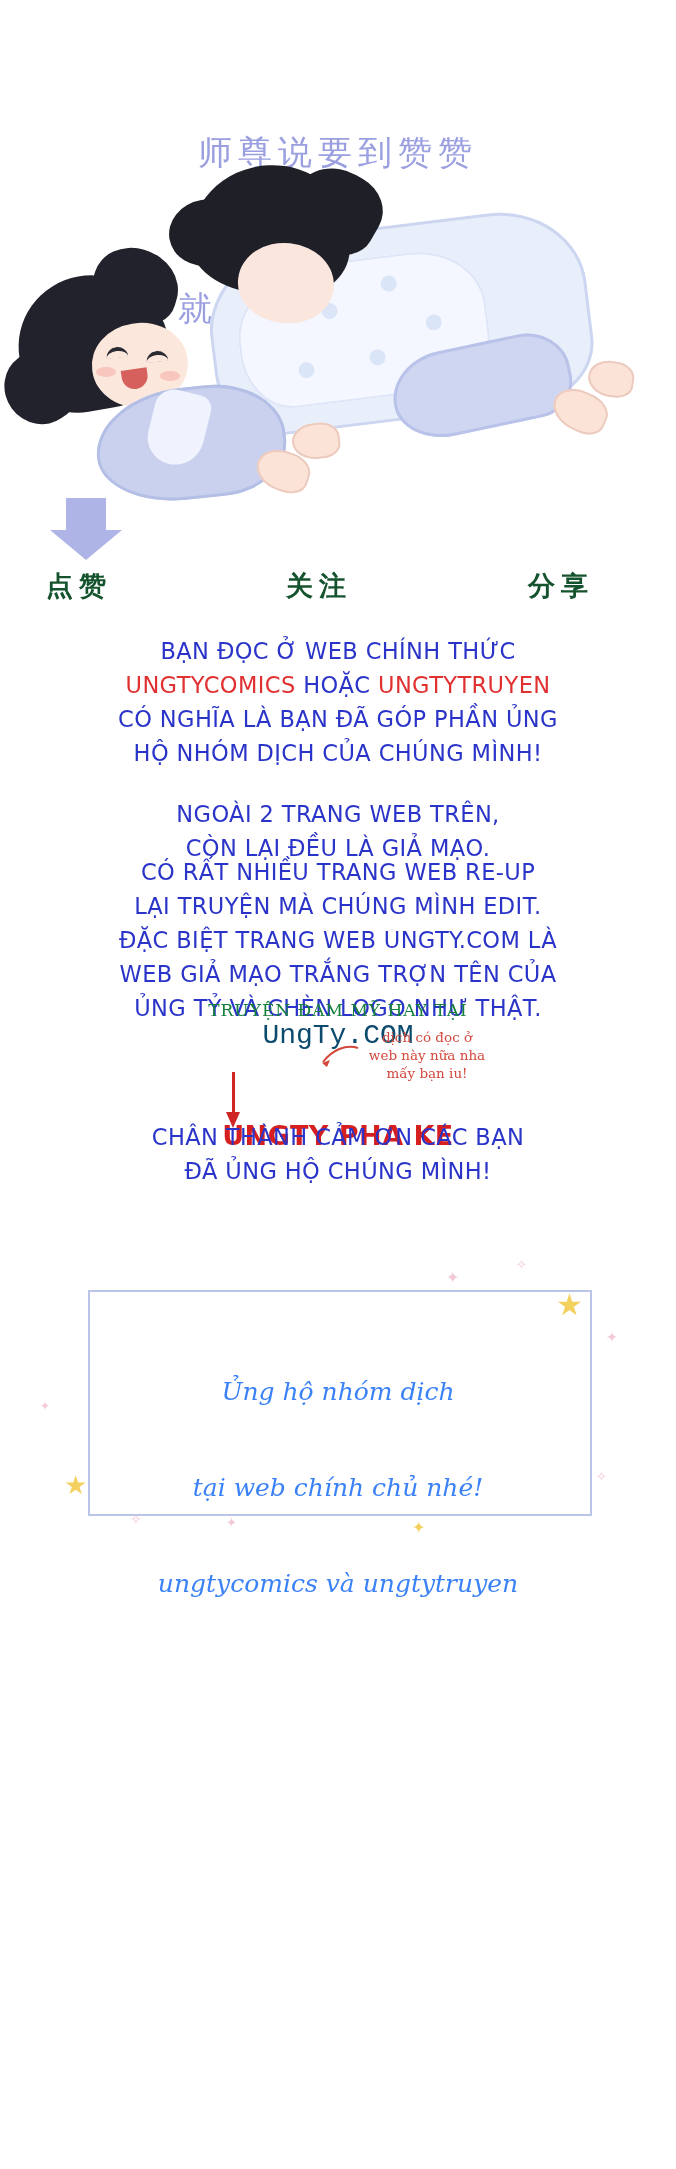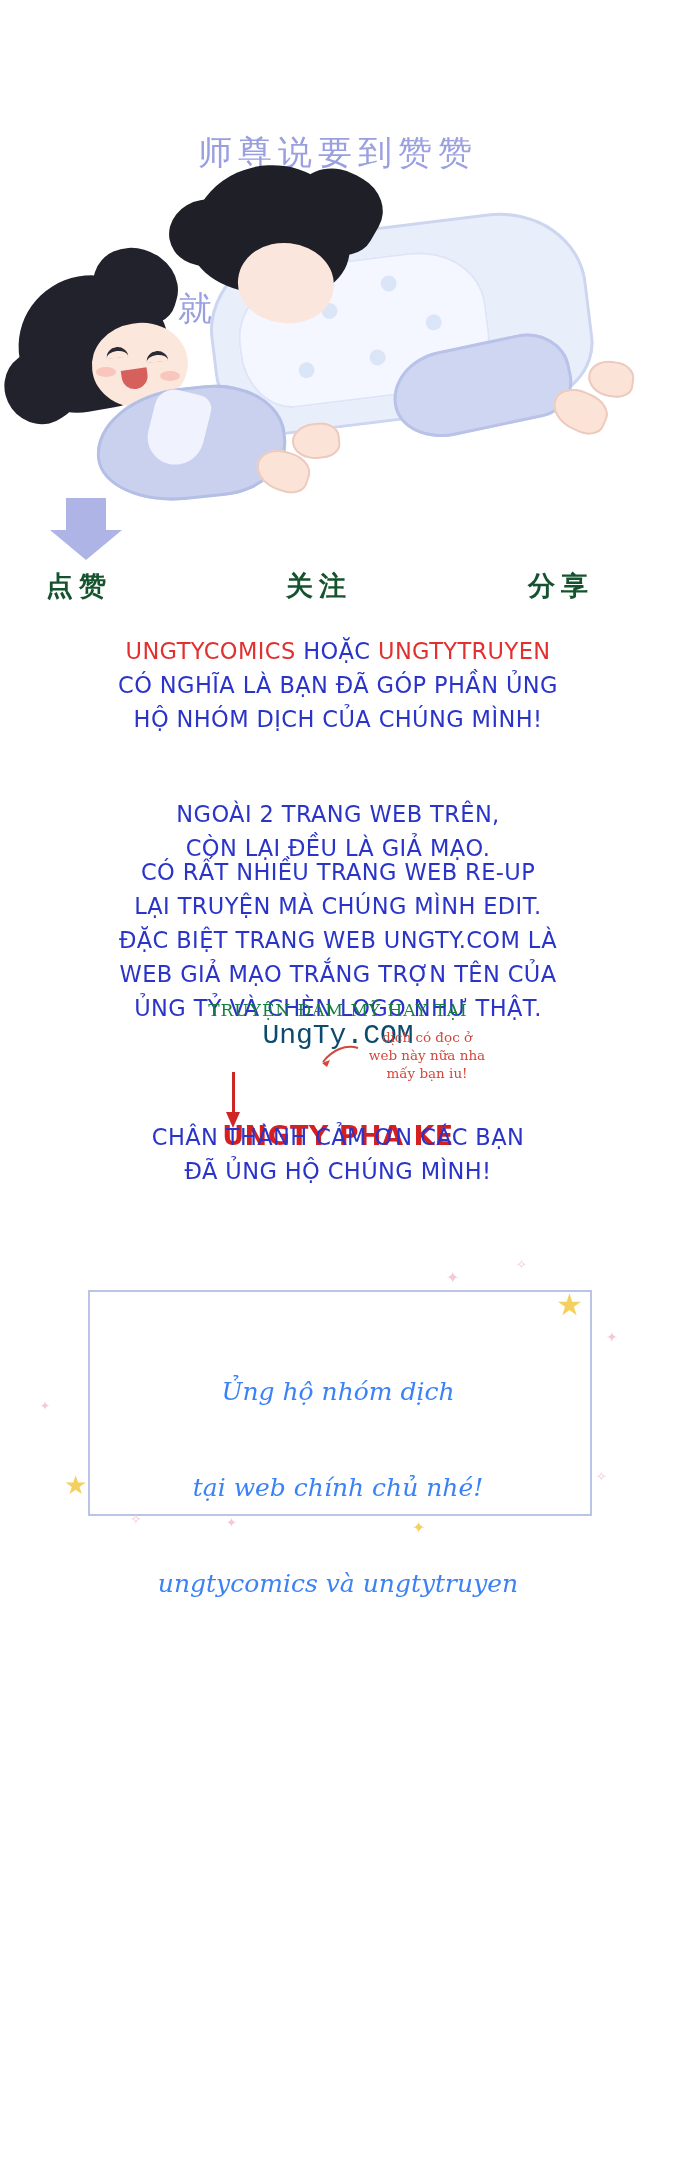--- a/index.html
+++ b/index.html
@@ -438,21 +438,22 @@
   <div class="shaft"></div>
   <div class="head"></div>
 </div>
 
 <div class="cn-actions">
   <span class="a1">点赞</span>
   <span class="a2">关注</span>
   <span class="a3">分享</span>
 </div>
 
-<div class="vn-block b1"><span class="hl-red">UNGTYCOMICS</span><span> HOẶC </span><span class="hl-red">UNGTYTRUYEN</span><span>
+<div class="vn-block b1"><span>BẠN ĐỌC Ở WEB CHÍNH THỨC
+</span><span class="hl-red">UNGTYCOMICS</span><span> HOẶC </span><span class="hl-red">UNGTYTRUYEN</span><span>
 CÓ NGHĨA LÀ BẠN ĐÃ GÓP PHẦN ỦNG
 HỘ NHÓM DỊCH CỦA CHÚNG MÌNH!</span></div>
 
 <div class="vn-block b2">NGOÀI 2 TRANG WEB TRÊN,
 CÒN LẠI ĐỀU LÀ GIẢ MẠO.</div>
 
 <div class="vn-block b3">CÓ RẤT NHIỀU TRANG WEB RE-UP
 LẠI TRUYỆN MÀ CHÚNG MÌNH EDIT.
 ĐẶC BIỆT TRANG WEB UNGTY.COM LÀ
 WEB GIẢ MẠO TRẮNG TRỢN TÊN CỦA

